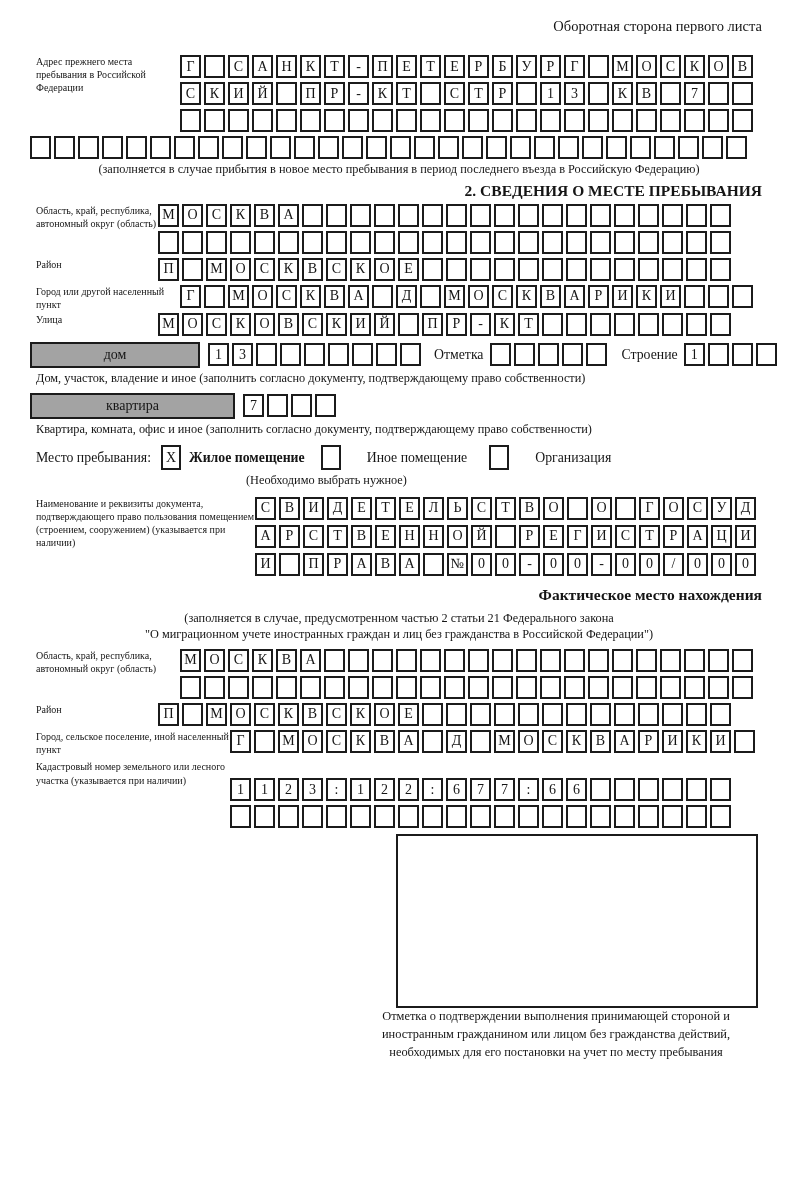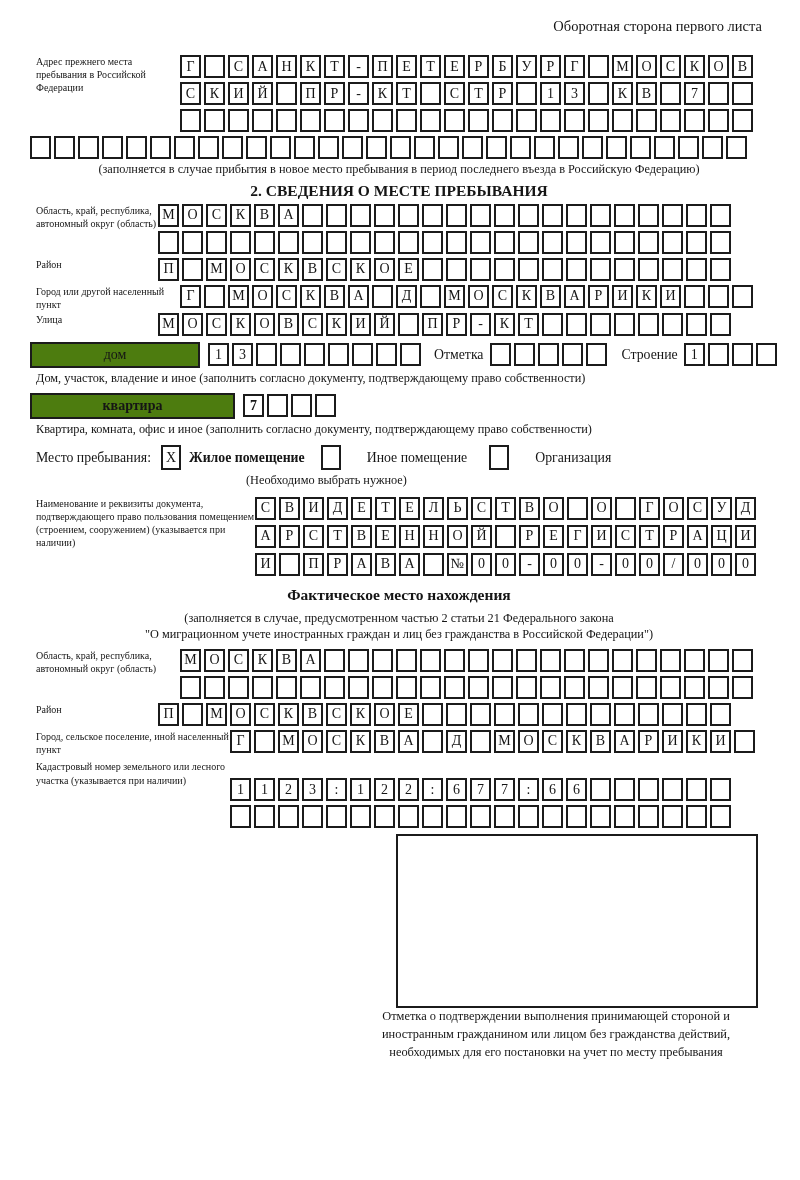--- a/index.html
+++ b/index.html
@@ -8,24 +8,24 @@
         font-family:"Liberation Serif","DejaVu Serif",serif;}
   .hdr{text-align:right;font-size:14.5px;margin-bottom:20px;}
   .frow{display:flex;align-items:flex-start;}
   .lbl{font-size:10px;line-height:1.32;flex-shrink:0;}
   .w144{width:144px;} .w122{width:122px;} .w219{width:219px;} .w194{width:194px;}
   .rows{display:flex;flex-direction:column;gap:4px;}
   .boxrow{display:flex;white-space:nowrap;}
   .cb{width:21px;height:23px;box-sizing:border-box;border:2px solid #1b1b1b;margin-right:3px;
       display:inline-flex;align-items:center;justify-content:center;font-size:14px;flex-shrink:0;background:#fff;}
   .longbox{box-sizing:border-box;border:2px solid #1b1b1b;height:26px;display:flex;
-      align-items:center;justify-content:center;font-size:14px;background:#4d7c0f;flex-shrink:0;}
+      align-items:center;justify-content:center;font-size:14px;background:#a3a3a3;flex-shrink:0;}
   .caption{font-size:12.3px;line-height:1.35;}
   .center{text-align:center;}
-  .title{font-weight:bold;font-size:15.5px;text-align:center;}
+  .title{font-weight:bold;font-size:15.5px;text-align:right;}
   .ckb{width:20px;height:25px;box-sizing:border-box;border:2px solid #1b1b1b;display:inline-flex;
       align-items:center;justify-content:center;font-size:14px;flex-shrink:0;background:#fff;}
   .stayrow{display:flex;align-items:center;font-size:13.8px;margin-top:8px;}
   .inl{font-size:13.8px;}
   .stamp-wrap{display:flex;flex-direction:column;align-items:flex-end;margin-top:6px;}
   .stamp{width:362px;height:174px;box-sizing:border-box;border:2px solid #1b1b1b;margin-right:4px;background:#fff;}
   .stamp-note{width:412px;text-align:center;font-size:12.4px;line-height:1.42;}
   .mt2{margin-top:2px;} .mt4{margin-top:4px;} .mt6{margin-top:6px;} .mt8{margin-top:8px;} .mt10{margin-top:10px;}
 </style>
 </head>
@@ -326,21 +326,21 @@
     <div class="inl" style="margin:0 6px 0 12px;">Строение</div>
     <div class="boxrow">
         <span class="cb">1</span>
         <span class="cb"></span>
         <span class="cb"></span>
         <span class="cb"></span>
       </div>
   </div>
   <div class="caption mt2">Дом, участок, владение и иное (заполнить согласно документу, подтверждающему право собственности)</div>
 
-  <div class="frow mt6" style="align-items:center;font-weight:bold;">
+  <div class="frow mt6" style="align-items:center;">
     <div class="longbox" style="width:205px;margin-left:-6px;">квартира</div>
     <div class="boxrow" style="margin-left:8px;">
         <span class="cb">7</span>
         <span class="cb"></span>
         <span class="cb"></span>
         <span class="cb"></span>
       </div>
   </div>
   <div class="caption mt2">Квартира, комната, офис и иное (заполнить согласно документу, подтверждающему право собственности)</div>
 

